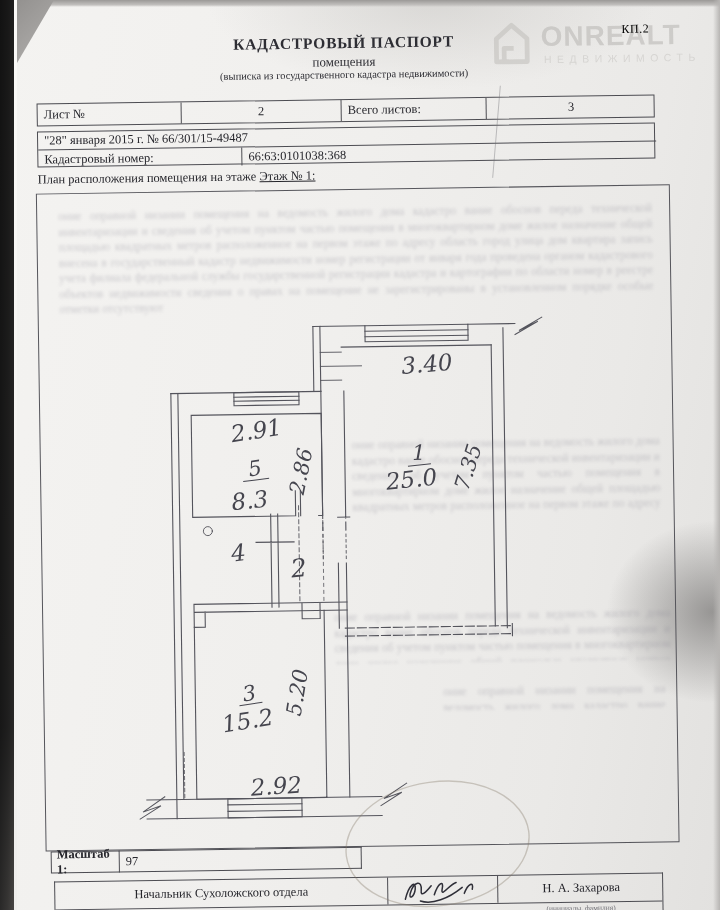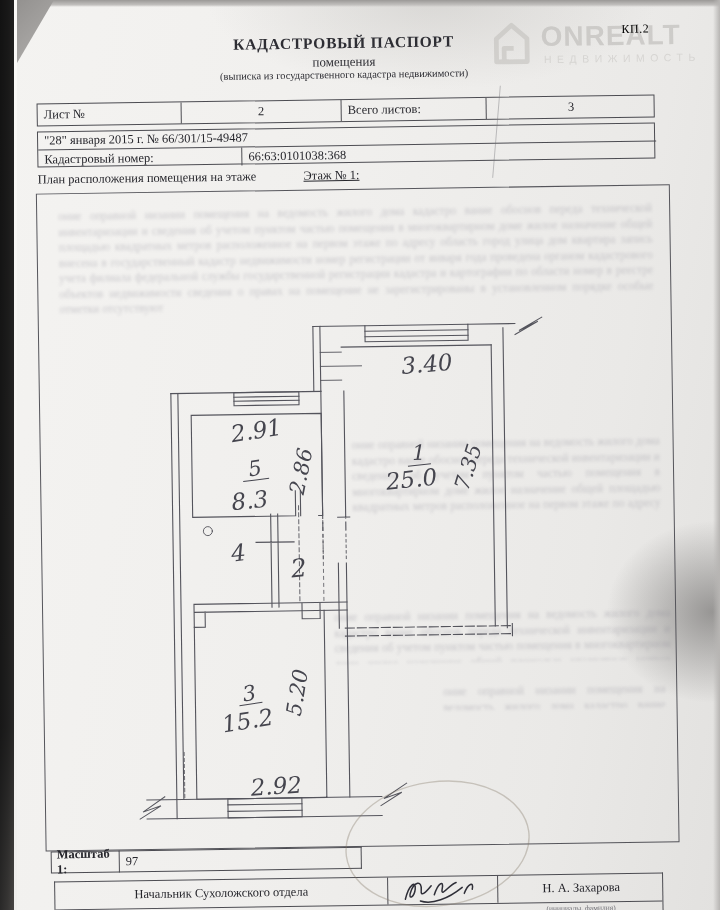--- a/index.html
+++ b/index.html
@@ -39,21 +39,21 @@
   .title2{left:0;top:54px;width:700px;text-align:center;font-size:13px;}
   .title3{left:0;top:69px;width:700px;text-align:center;font-size:10.5px;}
   
   .tbl{border:1px solid #4c4c52;box-sizing:border-box;}
   .cell{position:absolute;top:0;height:100%;box-sizing:border-box;font-size:12.5px;
     display:flex;align-items:center;color:#26262c;}
   .cell.cl{padding-left:6px;}
   .cell.cc{justify-content:center;}
   .vline{border-left:1px solid #4c4c52;}
   .caption{left:42px;top:168px;font-size:12.5px;color:#26262c;}
-  .caption u{margin-left:44px;}
+  .caption u{}
   .plan-frame{left:40px;top:189px;width:634px;height:658px;border:1.2px solid #55555b;box-sizing:border-box;}
   .bleed{position:absolute;color:#8a8894;opacity:.38;filter:blur(1.4px);
     font-size:11.5px;line-height:15.5px;text-align:justify;overflow:hidden;}
   .scalebox-label{left:45px;top:847px;width:69px;height:22px;border:1px solid #4c4c52;
     box-sizing:border-box;font-size:12.5px;font-weight:600;display:flex;align-items:center;padding-left:5px;color:#26262c;}
   .scalebox-val{left:113px;top:847px;width:243px;height:22px;border:1px solid #4c4c52;border-left:none;
     box-sizing:border-box;font-size:12.5px;display:flex;align-items:center;padding-left:7px;color:#26262c;}
   .sig-table{left:48px;top:877px;width:609px;height:40px;border-top:1px solid #4c4c52;
     border-left:1px solid #4c4c52;border-right:1px solid #4c4c52;box-sizing:border-box;}
   .sig-row{position:absolute;left:0;top:0;width:100%;height:28px;border-bottom:1px solid #4c4c52;box-sizing:border-box;}

